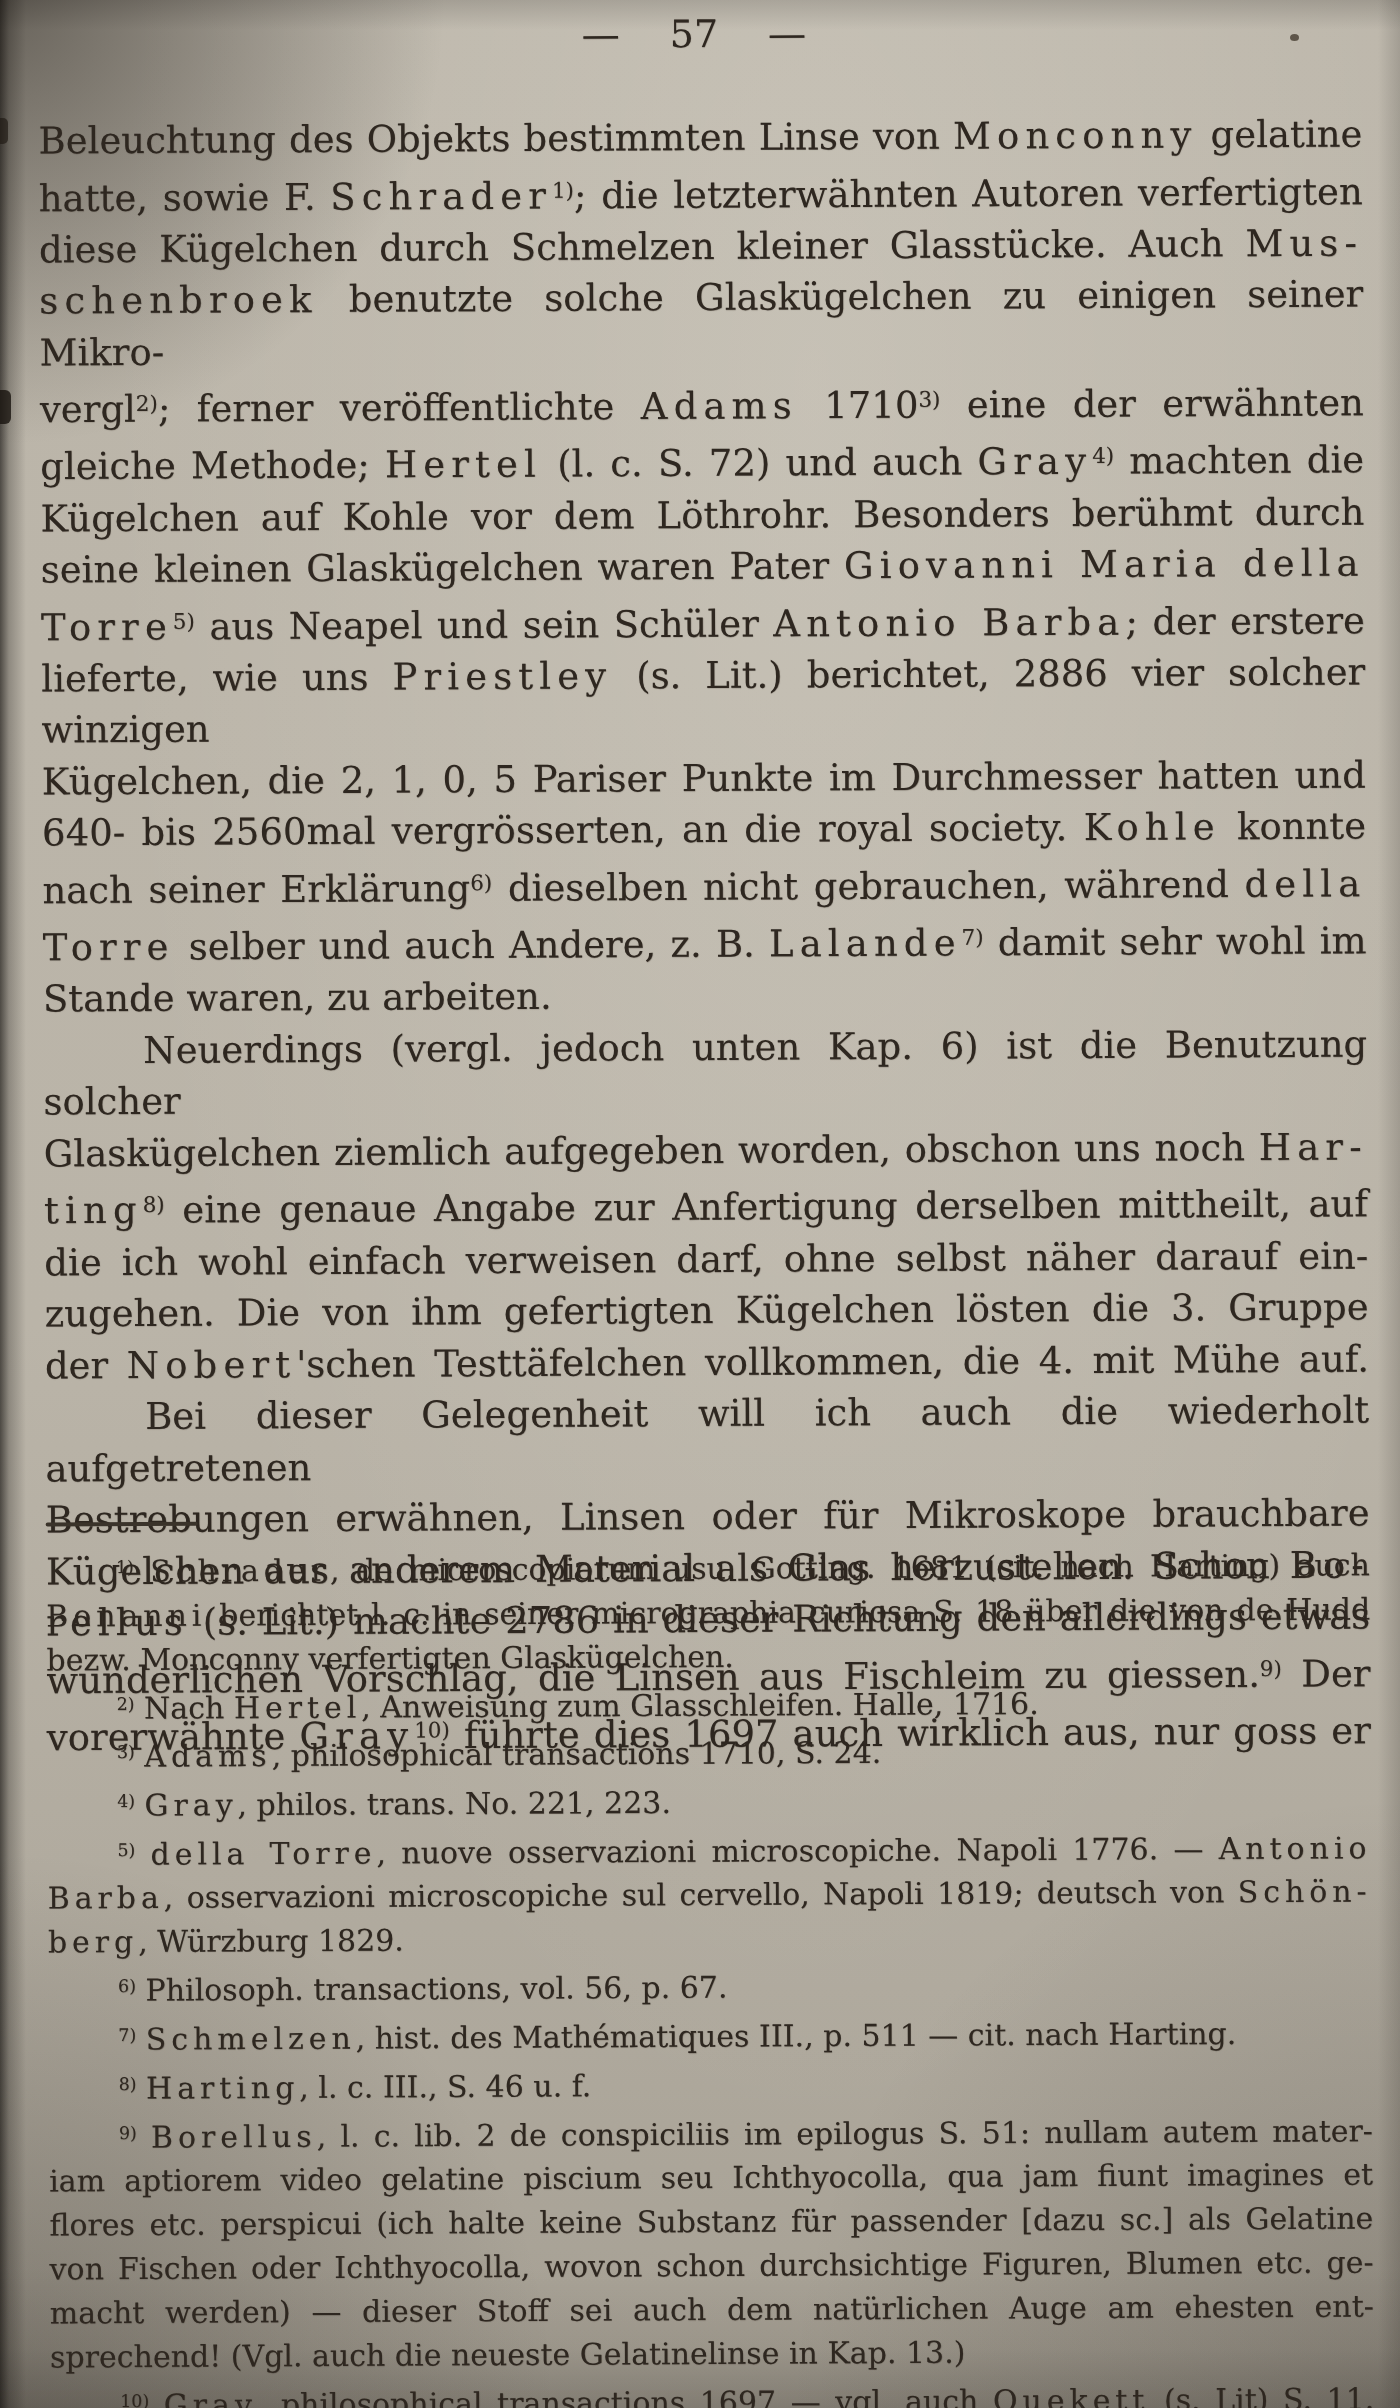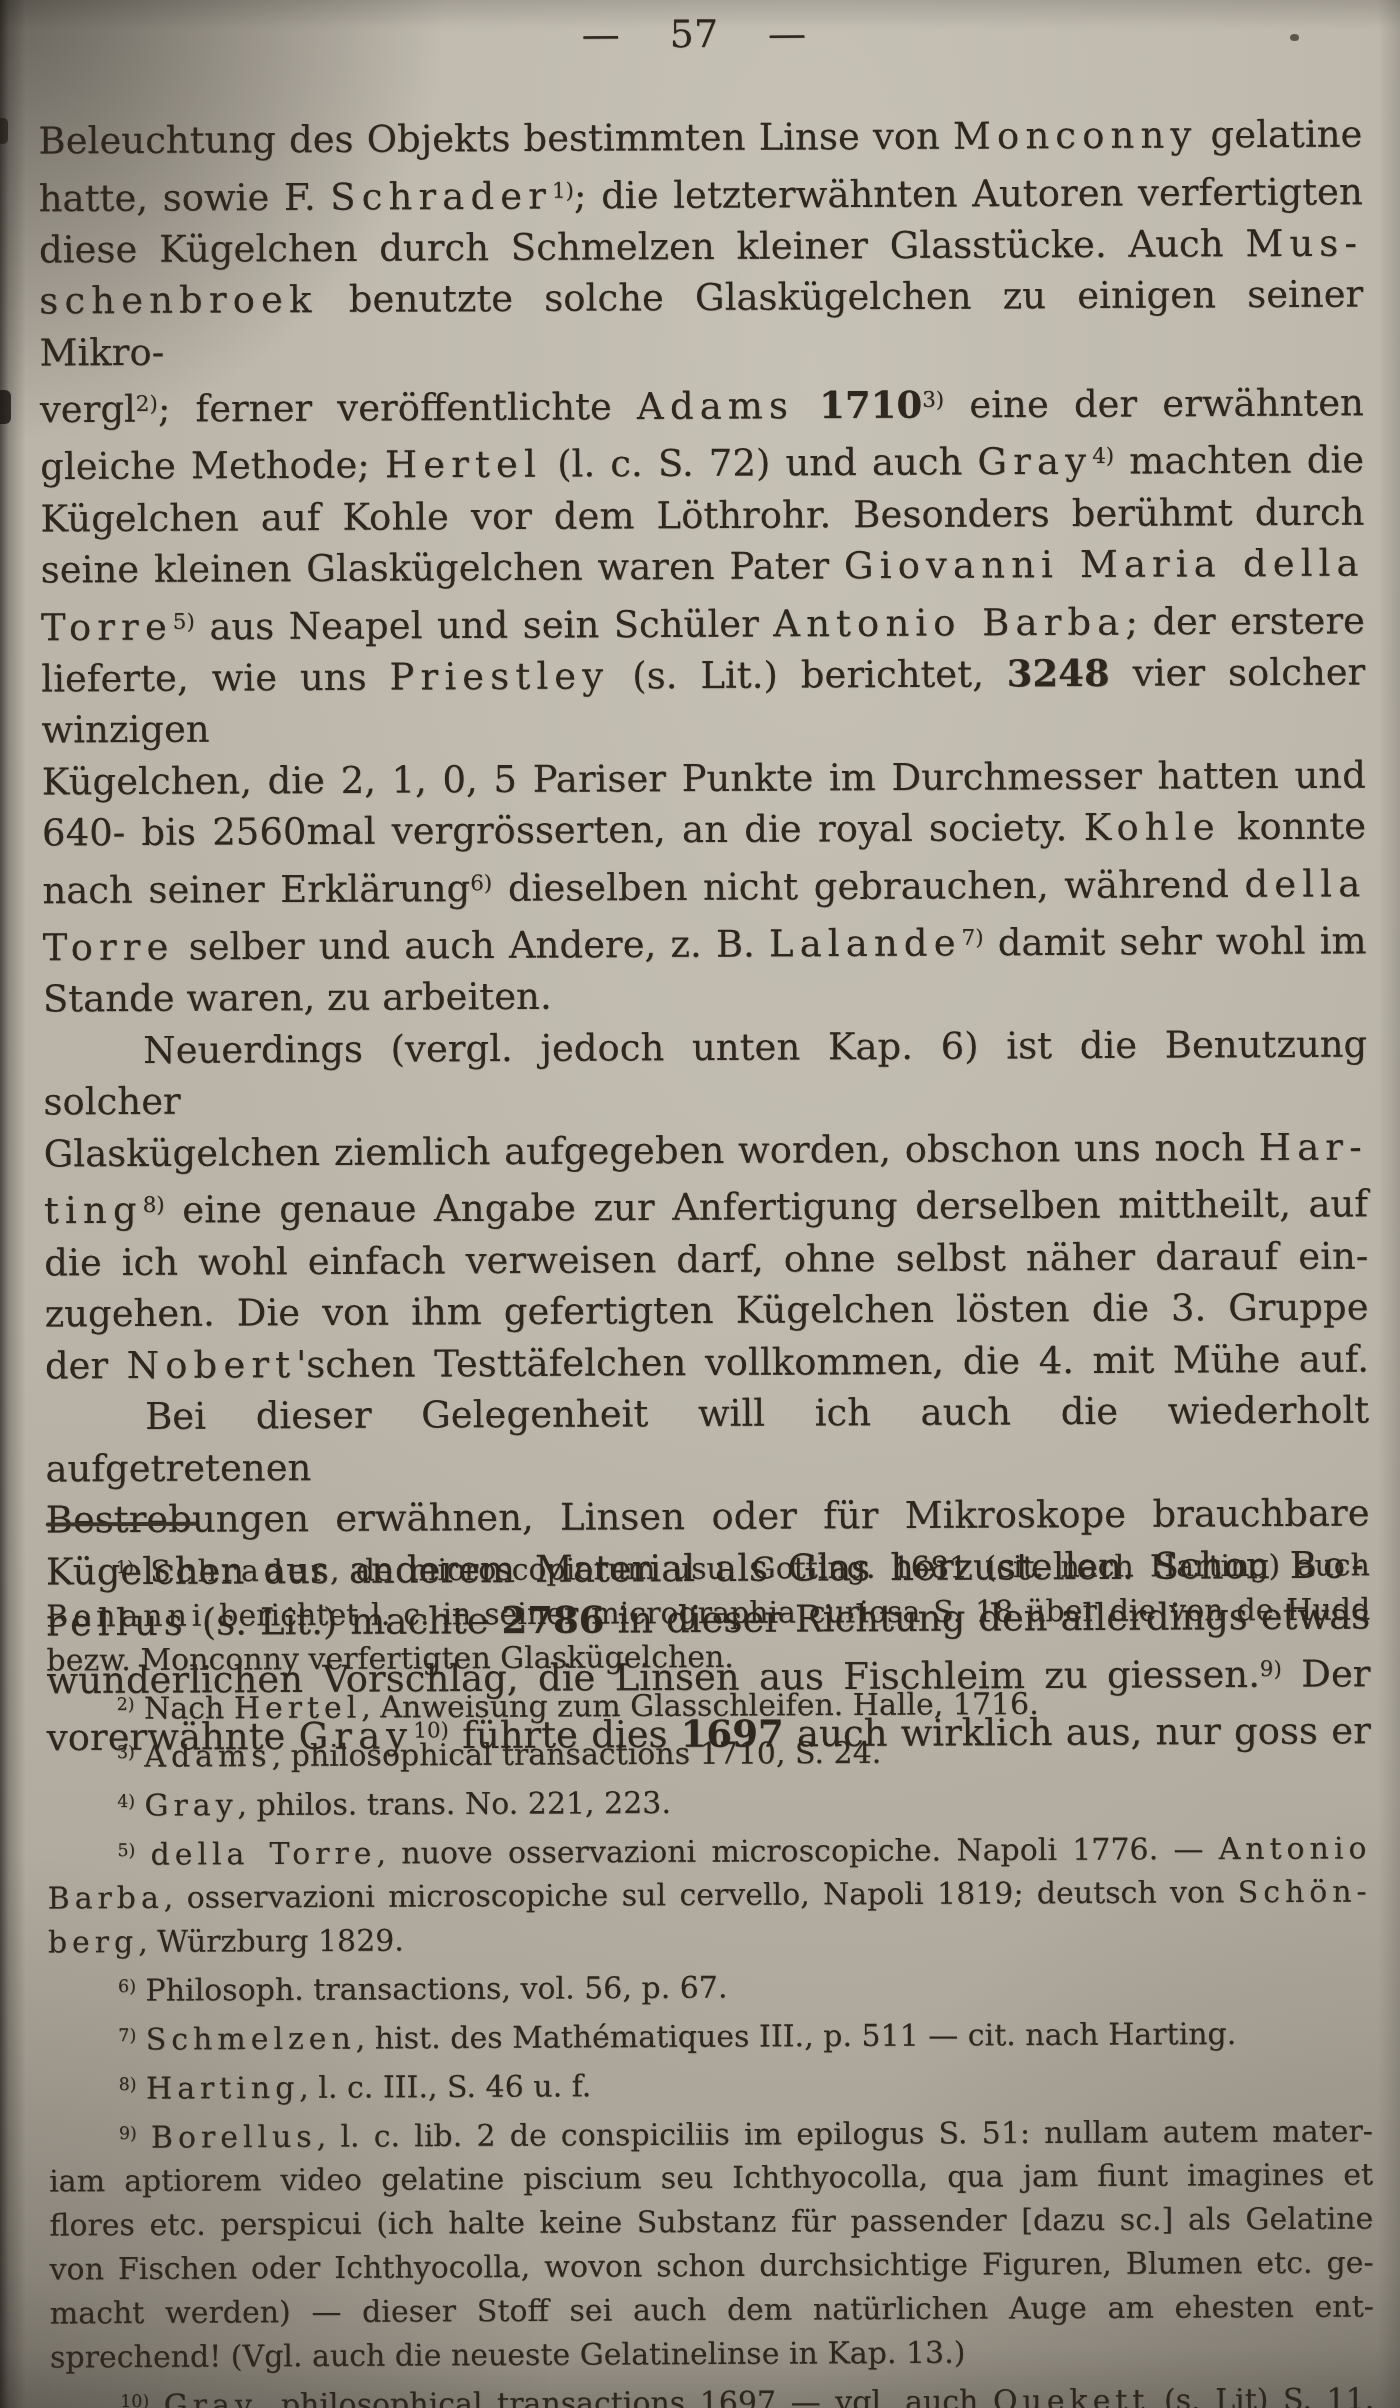--- a/index.html
+++ b/index.html
@@ -34,21 +34,21 @@
     font-size:38px;
   }
   .block{position:absolute;left:44px;width:1324px;}
   .main{top:112px;font-size:37px;line-height:51.5px;}
   .fnotes{top:1542px;font-size:30px;line-height:44px;}
   .line{white-space:normal;}
   .jl{text-align:justify;text-align-last:justify;}
   .main .ind{text-indent:100px;}
   .fnotes .ind{text-indent:70px;}
   .sperr{letter-spacing:.165em;}
-  .tb{font-weight:bold;}
+  .tb{font-weight:normal;}
   .tsup{font-size:.58em;vertical-align:.5em;letter-spacing:normal;}
   .fnrule{
     position:absolute;left:44px;top:1519px;width:152px;height:3.5px;
     background:#3a332a;border-radius:2px;
   }
   .speck{
     position:absolute;left:1290px;top:34px;width:9px;height:7px;
     background:rgba(62,52,40,.75);border-radius:50%;
   }
   .edgeblob{
@@ -75,21 +75,21 @@
     <div class="block main" id="main-text">
         <div class="line jl"><span class="tp">Beleuchtung des Objekts bestimmten Linse von </span><span class="sperr">Monconny</span><span class="tp"> gelatine</span></div>
         <div class="line jl"><span class="tp">hatte, sowie F. </span><span class="sperr">Schrader</span><span class="tsup">1)</span><span class="tp">; die letzterwähnten Autoren verfertigten</span></div>
         <div class="line jl"><span class="tp">diese Kügelchen durch Schmelzen kleiner Glasstücke. Auch </span><span class="sperr">Mus-</span></div>
         <div class="line jl"><span class="sperr">schenbroek</span><span class="tp"> benutzte solche Glaskügelchen zu einigen seiner Mikro-</span></div>
         <div class="line jl"><span class="tp">vergl</span><span class="tsup">2)</span><span class="tp">; ferner veröffentlichte </span><span class="sperr">Adams</span><span class="tp"> </span><span class="tb">1710</span><span class="tsup">3)</span><span class="tp"> eine der erwähnten</span></div>
         <div class="line jl"><span class="tp">gleiche Methode; </span><span class="sperr">Hertel</span><span class="tp"> (l. c. S. 72) und auch </span><span class="sperr">Gray</span><span class="tsup">4)</span><span class="tp"> machten die</span></div>
         <div class="line jl"><span class="tp">Kügelchen auf Kohle vor dem Löthrohr. Besonders berühmt durch</span></div>
         <div class="line jl"><span class="tp">seine kleinen Glaskügelchen waren Pater </span><span class="sperr">Giovanni Maria della</span></div>
         <div class="line jl"><span class="sperr">Torre</span><span class="tsup">5)</span><span class="tp"> aus Neapel und sein Schüler </span><span class="sperr">Antonio Barba</span><span class="tp">; der erstere</span></div>
-        <div class="line jl"><span class="tp">lieferte, wie uns </span><span class="sperr">Priestley</span><span class="tp"> (s. Lit.) berichtet, </span><span class="tb">3248</span><span class="tp"> vier solcher winzigen</span></div>
+        <div class="line jl"><span class="tp">lieferte, wie uns </span><span class="sperr">Priestley</span><span class="tp"> (s. Lit.) berichtet, </span><span class="tb">2886</span><span class="tp"> vier solcher winzigen</span></div>
         <div class="line jl"><span class="tp">Kügelchen, die 2, 1, 0, 5 Pariser Punkte im Durchmesser hatten und</span></div>
         <div class="line jl"><span class="tp">640- bis 2560mal vergrösserten, an die royal society. </span><span class="sperr">Kohle</span><span class="tp"> konnte</span></div>
         <div class="line jl"><span class="tp">nach seiner Erklärung</span><span class="tsup">6)</span><span class="tp"> dieselben nicht gebrauchen, während </span><span class="sperr">della</span></div>
         <div class="line jl"><span class="sperr">Torre</span><span class="tp"> selber und auch Andere, z. B. </span><span class="sperr">Lalande</span><span class="tsup">7)</span><span class="tp"> damit sehr wohl im</span></div>
         <div class="line"><span class="tp">Stande waren, zu arbeiten.</span></div>
         <div class="line jl ind"><span class="tp">Neuerdings (vergl. jedoch unten Kap. 6) ist die Benutzung solcher</span></div>
         <div class="line jl"><span class="tp">Glaskügelchen ziemlich aufgegeben worden, obschon uns noch </span><span class="sperr">Har-</span></div>
         <div class="line jl"><span class="sperr">ting</span><span class="tsup">8)</span><span class="tp"> eine genaue Angabe zur Anfertigung derselben mittheilt, auf</span></div>
         <div class="line jl"><span class="tp">die ich wohl einfach verweisen darf, ohne selbst näher darauf ein-</span></div>
         <div class="line jl"><span class="tp">zugehen. Die von ihm gefertigten Kügelchen lösten die 3. Gruppe</span></div>

